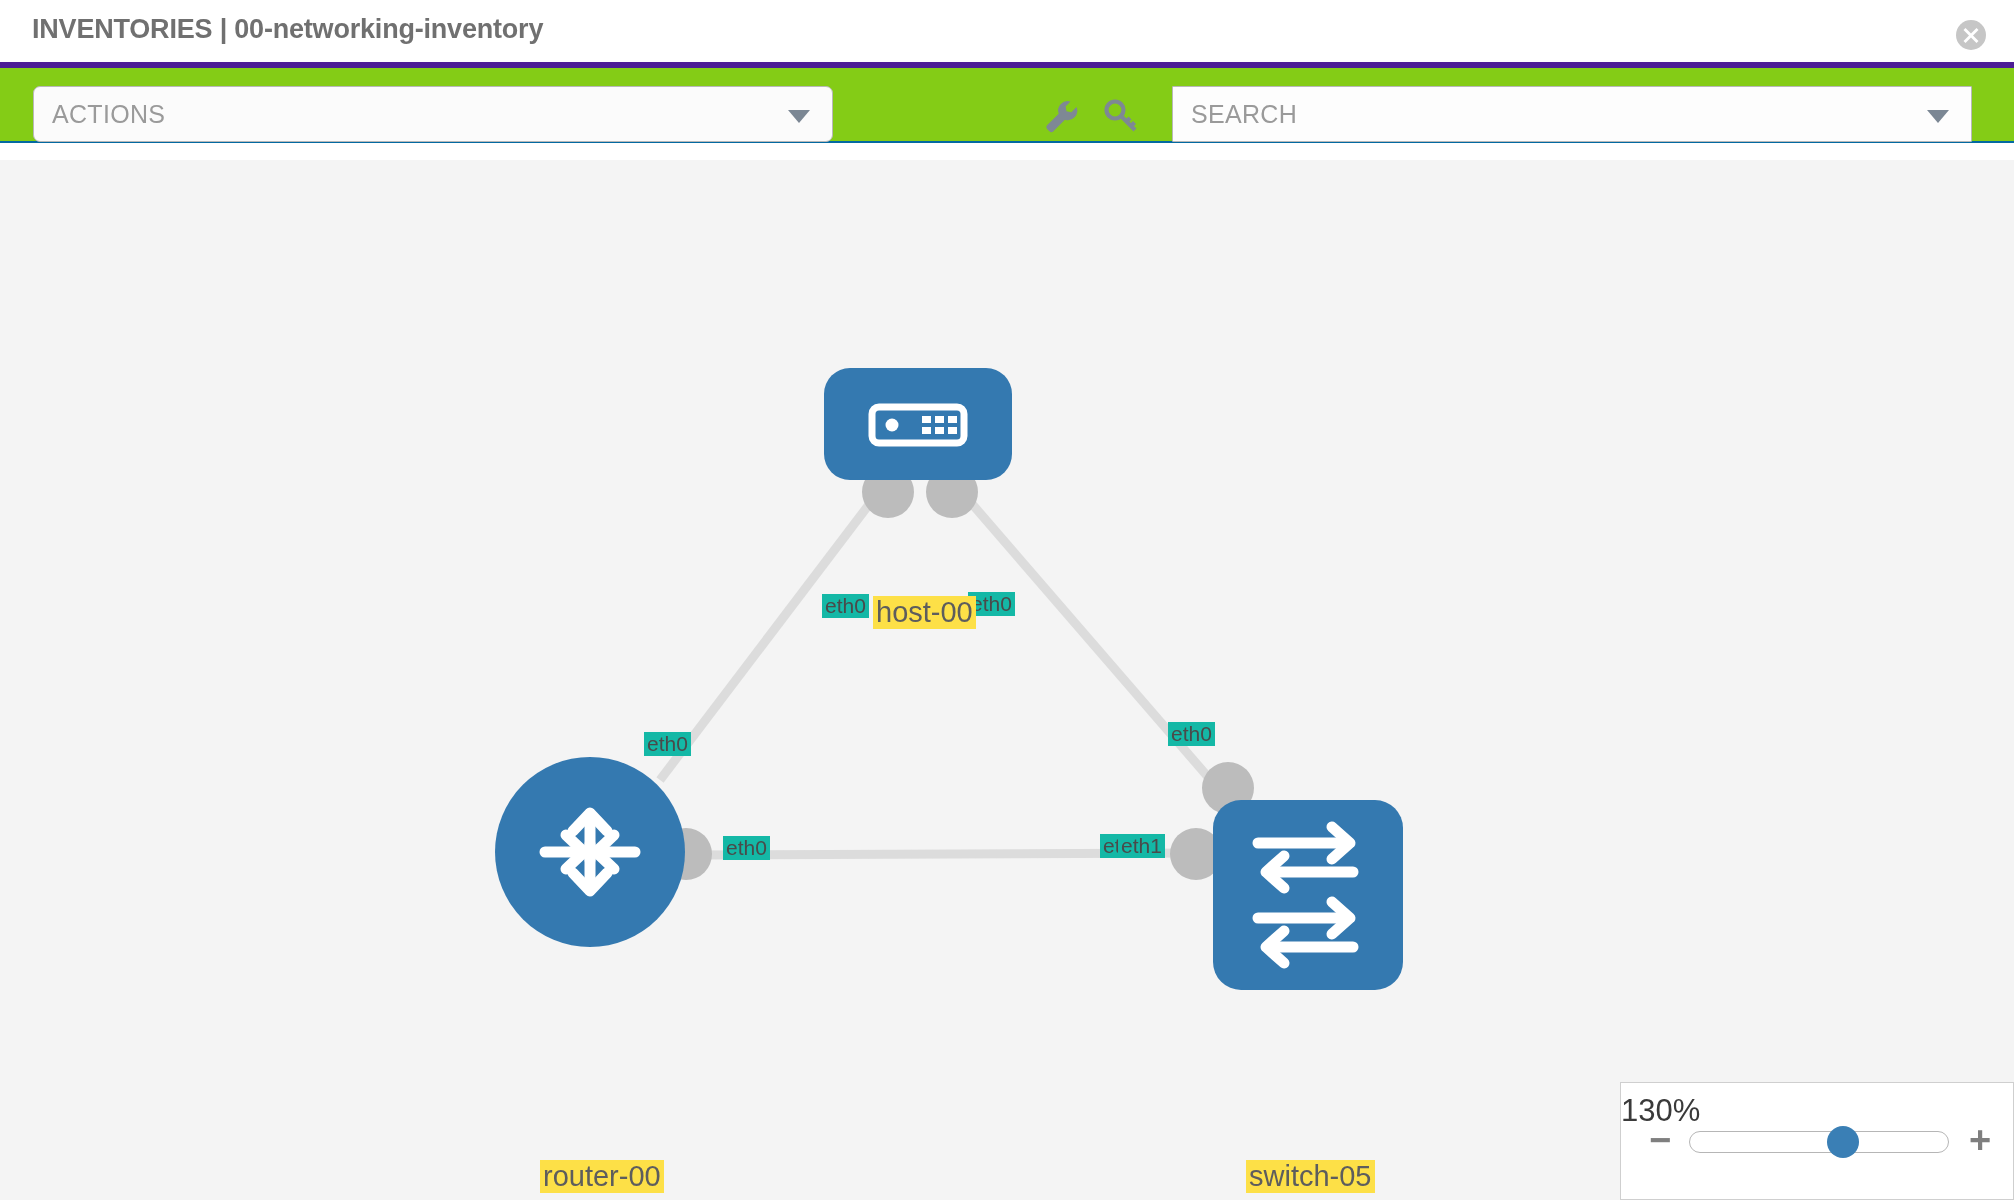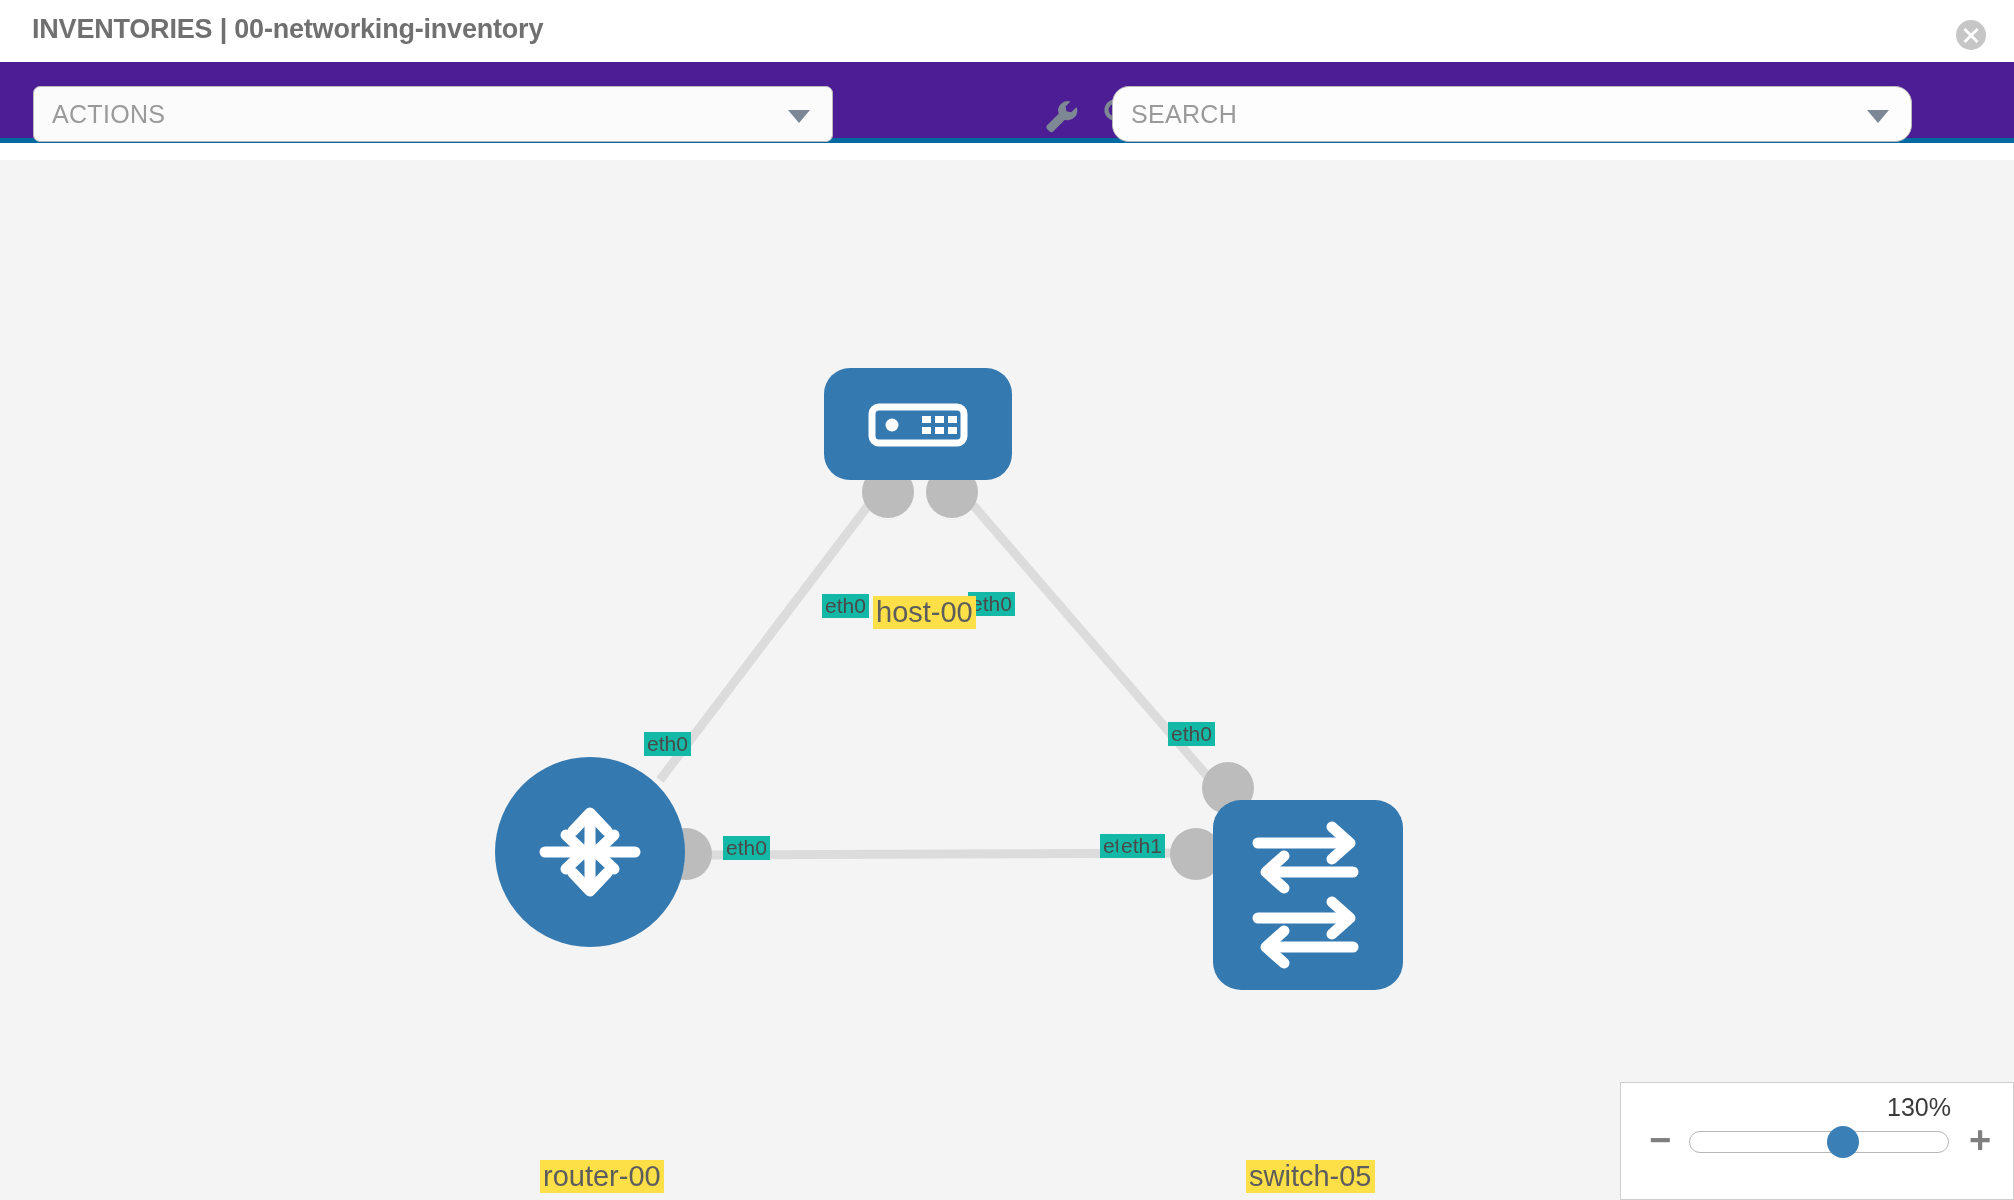--- a/index.html
+++ b/index.html
@@ -45,22 +45,22 @@
     background: #c6c6c6;
     cursor: pointer;
   }
   .close-btn svg { display: block; }
 
   
   .toolbar {
     position: absolute;
     left: 0; top: 68px;
     width: 2014px; height: 75px;
-    background: #4c1d95;
-    border-bottom: 5px solid #0369a1;
+    background: #84cc16;
+    border-bottom: 2px solid #0369a1;
   }
   .actions-select {
     position: absolute;
     left: 33px; top: 18px;
     width: 800px; height: 56px;
     background: #fbfbfb;
     border: 1px solid #b8b8b8;
     border-radius: 7px;
     cursor: pointer;
   }
@@ -84,25 +84,25 @@
     position: absolute;
     top: 27px;
     width: 42px; height: 42px;
     cursor: pointer;
   }
   .tool-icon.wrench { left: 1040px; }
   .tool-icon.key { left: 1100px; }
 
   .search-box {
     position: absolute;
-    left: 1112px; top: 18px;
+    left: 1172px; top: 18px;
     width: 800px; height: 56px;
     background: #fdfdfd;
     border: 1px solid #b8b8b8;
-    border-radius: 17px;
+    border-radius: 1px;
     cursor: text;
   }
   .search-label {
     position: absolute;
     left: 18px; top: 13px;
     font-size: 25px;
     color: #9a9a9a;
     font-stretch: condensed;
     letter-spacing: 0.3px;
   }
@@ -144,22 +144,22 @@
     position: absolute;
     left: 1620px; top: 1082px;
     width: 394px; height: 118px;
     background: #ffffff;
     border: 1px solid #cfcfcf;
   }
   .zoom-value {
     position: absolute;
     top: 10px; left: 0;
     width: 330px;
-    text-align: right;
-    font-size: 25px;
+    text-align: left;
+    font-size: 31px;
     color: #3a3a3a;
   }
   .zoom-minus, .zoom-plus {
     position: absolute;
     top: 44px;
     font-size: 38px;
     color: #7f7f7f;
     font-weight: bold;
     line-height: 26px;
     cursor: pointer;

